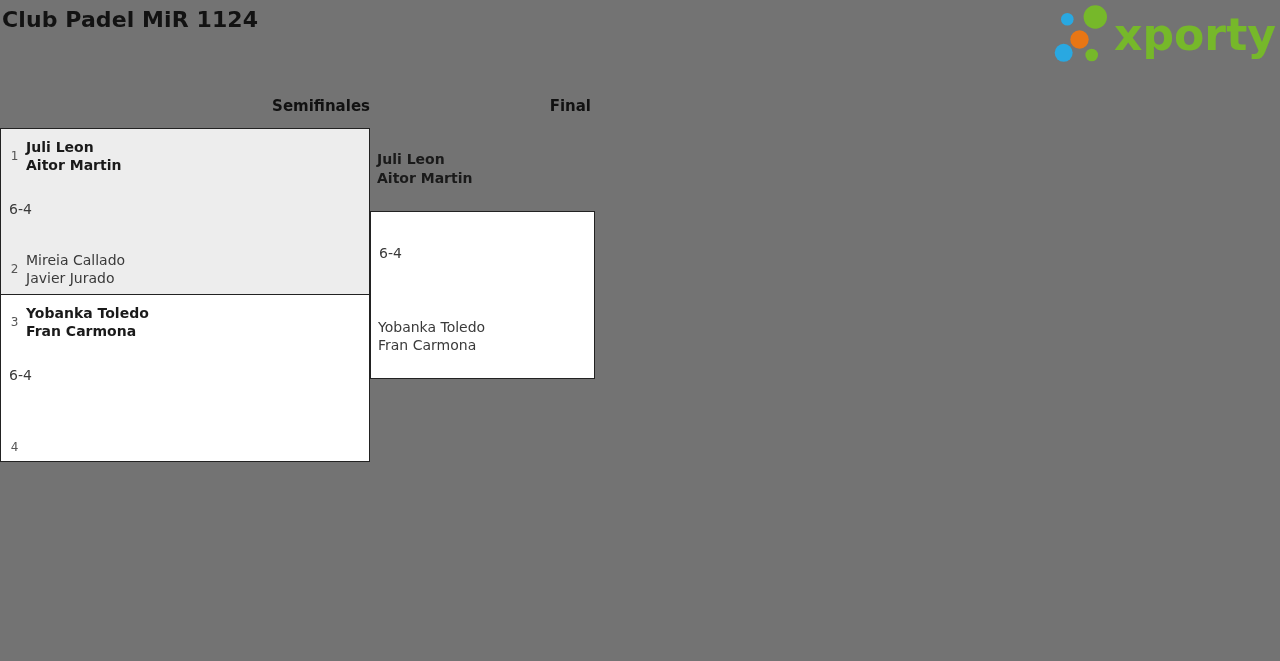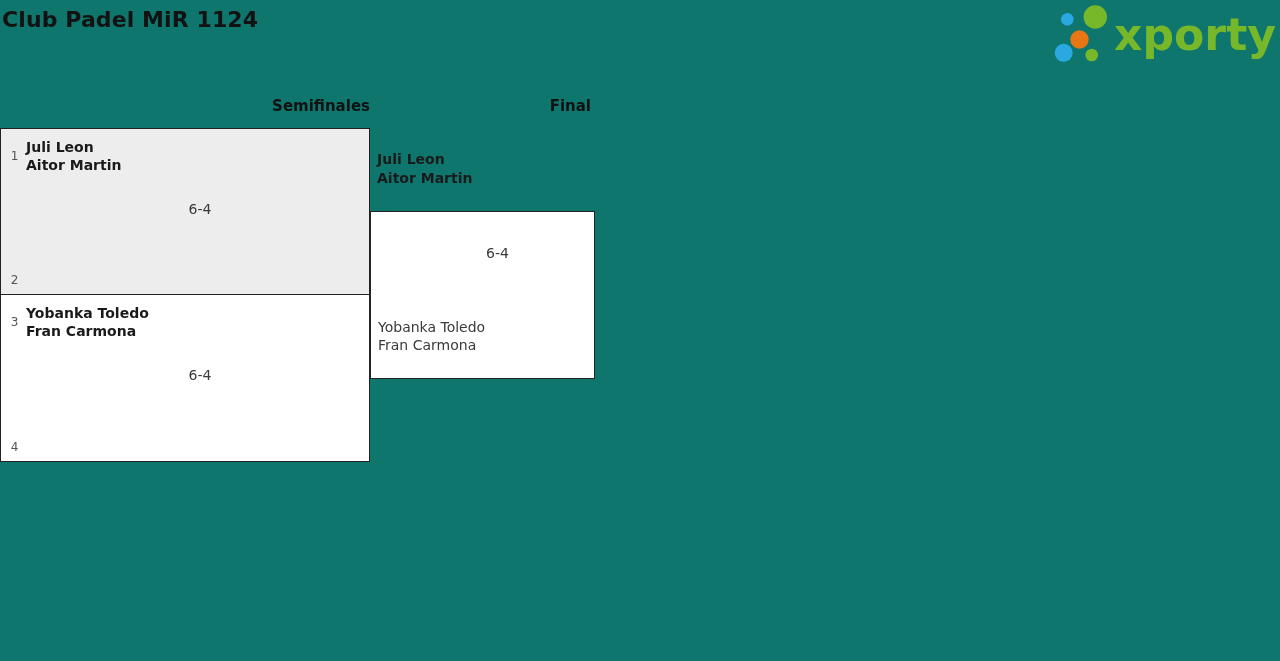--- a/index.html
+++ b/index.html
@@ -1,20 +1,20 @@
 <!DOCTYPE html>
 <html><head>
 <meta charset="utf-8">
 <style>
   html, body { margin: 0; padding: 0; background: #fff; }
   .page {
     position: relative;
     width: 1280px;
     height: 661px;
-    background: #0f766e;
+    background: #737373;
     overflow: hidden;
     font-family: "DejaVu Sans", "Liberation Sans", sans-serif;
   }
 
   
   .title-block {
     position: absolute;
     left: 2px;
     top: 3px;
     font-size: 22px;
@@ -79,23 +79,23 @@
     line-height: 18px;
     color: #3a3a3a;
     white-space: nowrap;
   }
   .names.winner {
     font-weight: 700;
     color: #1a1a1a;
   }
   .score {
     position: absolute;
-    left: 15px;
+    left: 8px;
     width: 100%;
-    text-align: center;
+    text-align: left;
     font-size: 14px;
     color: #3a3a3a;
     top: 72px;
   }
 
   
   .final-winner {
     position: absolute;
     left: 377px;
     top: 150px;
@@ -139,20 +139,24 @@
     <div class="team-row top">
       <div class="seed">1</div>
       <div class="names winner">
         <div>Juli Leon</div>
         <div>Aitor Martin</div>
       </div>
     </div>
     <div class="score">6-4</div>
     <div class="team-row bottom">
       <div class="seed">2</div>
+      <div class="names">
+        <div>Mireia Callado</div>
+        <div>Javier Jurado</div>
+      </div>
     </div>
   </div>
 
   <div class="match" id="sf-match-2">
     <div class="team-row top">
       <div class="seed">3</div>
       <div class="names winner">
         <div>Yobanka Toledo</div>
         <div>Fran Carmona</div>
       </div>

